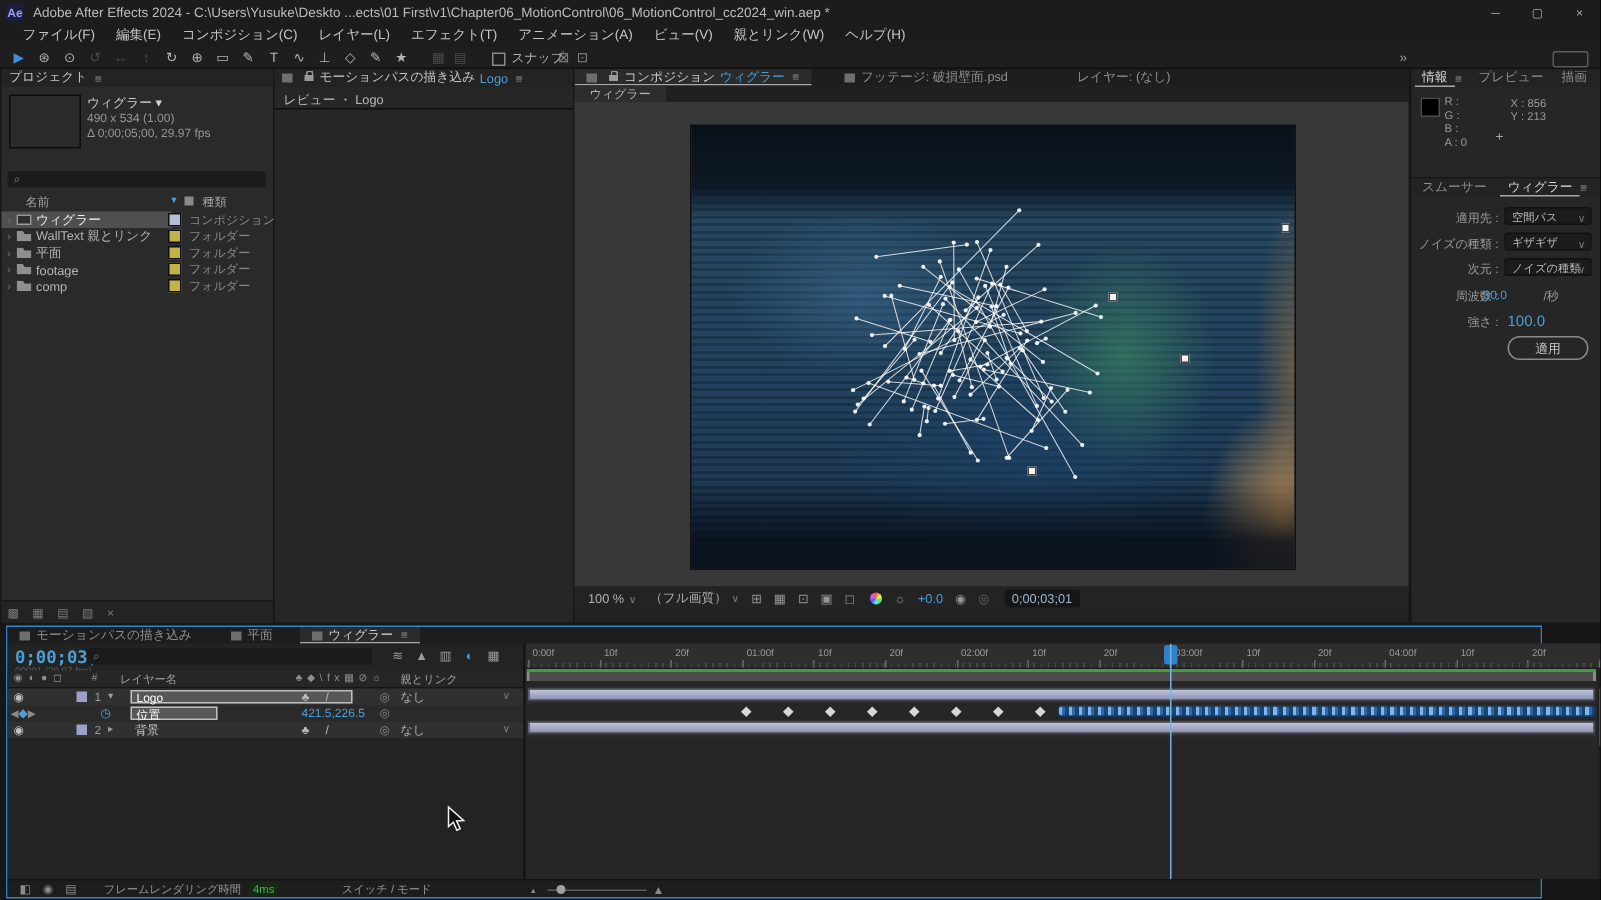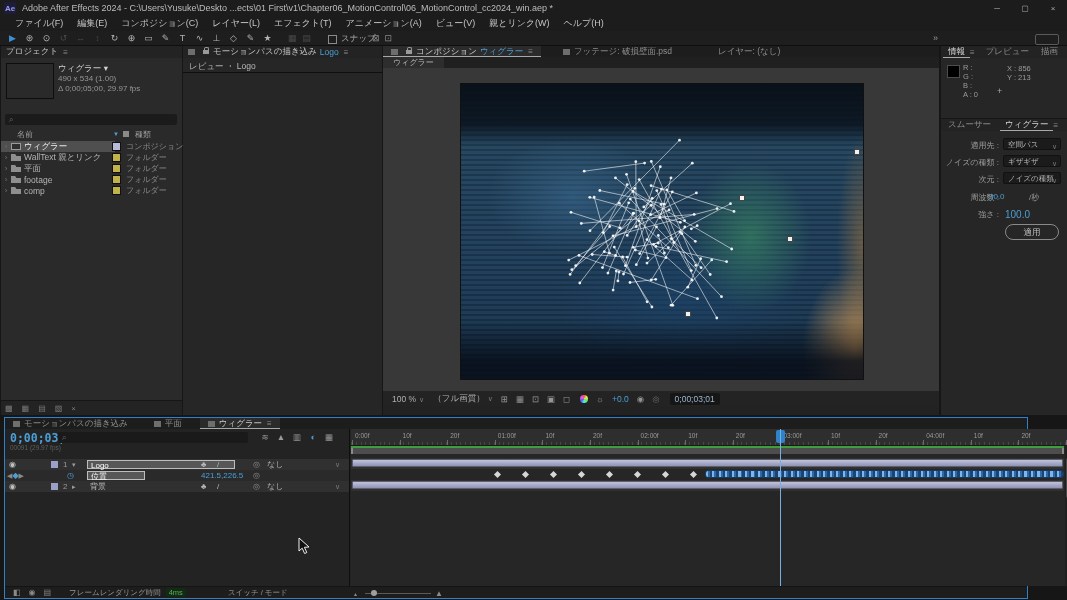--- a/index.html
+++ b/index.html
@@ -590,20 +590,27 @@
       <div class="tl-tc">0;00;03;01</div>
       <div class="tl-tc-sub">00091 (29.97 fps)</div>
       <div class="tl-search">⌕</div>
       <div class="tl-icons">
           <span class="tlic">≋</span>
           <span class="tlic">▲</span>
           <span class="tlic">▥</span>
           <span class="tlic blue">◐</span>
           <span class="tlic">▦</span>
         </div>
+      <div class="tl-header">
+        <span class="avics"><span>◉</span><span>◐</span><span>●</span><span>◻</span></span>
+        <span class="hdr-hash">#</span>
+        <span class="hdr-lname">レイヤー名</span>
+        <span class="swics"><span>♣</span><span>◆</span><span>\</span><span>fx</span><span>▦</span><span>⊘</span><span>☼</span></span>
+        <span class="hdr-parent">親とリンク</span>
+      </div>
 
       <div class="lrow" style="top:30px;background:#303030">
         <span class="eye">◉</span>
         <span class="lchip" style="background:#9aa0c8"></span>
         <span class="lnum">1</span>
         <span class="ltwirl">▾</span>
         <span class="namebox">Logo</span>
         <span class="sw1">♣</span>
         <span class="sw2">/</span>
         <span class="linkic">◎</span>

